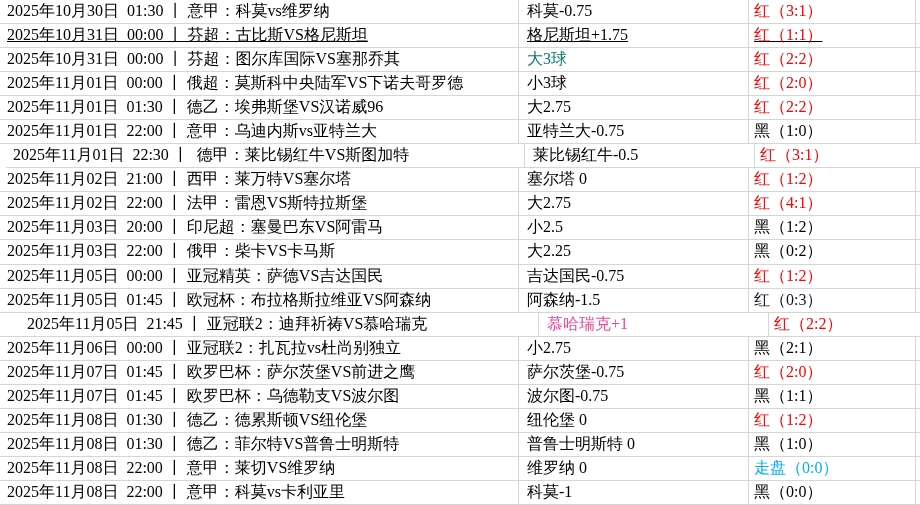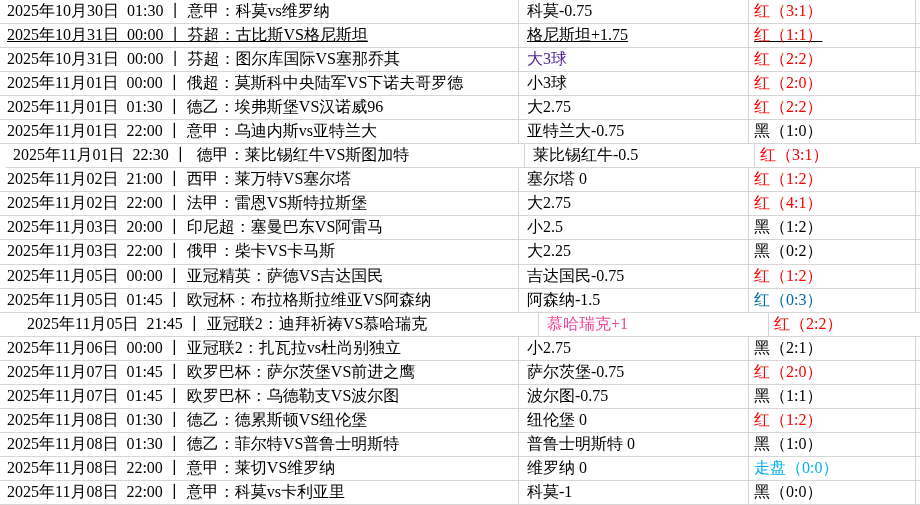--- a/index.html
+++ b/index.html
@@ -46,21 +46,21 @@
       <div class="cell gap"></div>
     </div>
     <div class="row" style="border-bottom-color: rgb(214, 214, 214); text-decoration: underline;">
       <div class="cell info" style="color: rgb(0, 0, 0); border-right-color: rgb(214, 214, 214);">2025年10月31日  00:00 丨 芬超：古比斯VS格尼斯坦</div>
       <div class="cell handicap" style="color: rgb(0, 0, 0); border-right-color: rgb(214, 214, 214);">格尼斯坦+1.75</div>
       <div class="cell result" style="color: rgb(254, 0, 0); border-right-color: rgb(214, 214, 214);">红（1:1）</div>
       <div class="cell gap"></div>
     </div>
     <div class="row" style="border-bottom-color: rgb(214, 214, 214);">
       <div class="cell info" style="color: rgb(0, 0, 0); border-right-color: rgb(214, 214, 214);">2025年10月31日  00:00 丨 芬超：图尔库国际VS塞那乔其</div>
-      <div class="cell handicap" style="color: #4c1d95; border-right-color: rgb(214, 214, 214);">大3球</div>
+      <div class="cell handicap" style="color: #0f766e; border-right-color: rgb(214, 214, 214);">大3球</div>
       <div class="cell result" style="color: rgb(254, 0, 0); border-right-color: rgb(214, 214, 214);">红（2:2）</div>
       <div class="cell gap"></div>
     </div>
     <div class="row" style="border-bottom-color: rgb(214, 214, 214);">
       <div class="cell info" style="color: rgb(0, 0, 0); border-right-color: rgb(214, 214, 214);">2025年11月01日  00:00 丨 俄超：莫斯科中央陆军VS下诺夫哥罗德</div>
       <div class="cell handicap" style="color: rgb(0, 0, 0); border-right-color: rgb(214, 214, 214);">小3球</div>
       <div class="cell result" style="color: rgb(254, 0, 0); border-right-color: rgb(214, 214, 214);">红（2:0）</div>
       <div class="cell gap"></div>
     </div>
     <div class="row" style="border-bottom-color: rgb(214, 214, 214);">
@@ -107,21 +107,21 @@
     </div>
     <div class="row" style="border-bottom-color: rgb(214, 214, 214);">
       <div class="cell info" style="color: rgb(0, 0, 0); border-right-color: rgb(214, 214, 214);">2025年11月05日  00:00 丨 亚冠精英：萨德VS吉达国民</div>
       <div class="cell handicap" style="color: rgb(0, 0, 0); border-right-color: rgb(214, 214, 214);">吉达国民-0.75</div>
       <div class="cell result" style="color: rgb(254, 0, 0); border-right-color: rgb(214, 214, 214);">红（1:2）</div>
       <div class="cell gap"></div>
     </div>
     <div class="row" style="border-bottom-color: rgb(214, 214, 214);">
       <div class="cell info" style="color: rgb(0, 0, 0); border-right-color: rgb(214, 214, 214);">2025年11月05日  01:45 丨 欧冠杯：布拉格斯拉维亚VS阿森纳</div>
       <div class="cell handicap" style="color: rgb(0, 0, 0); border-right-color: rgb(214, 214, 214);">阿森纳-1.5</div>
-      <div class="cell result" style="color: #0369a1; border-right-color: rgb(214, 214, 214); text-align: right;">红（0:3）</div>
+      <div class="cell result" style="color: #0f172a; border-right-color: rgb(214, 214, 214); text-align: right;">红（0:3）</div>
       <div class="cell gap"></div>
     </div>
     <div class="row" style="border-bottom-color: rgb(214, 214, 214); padding-left: 20px;">
       <div class="cell info" style="color: rgb(0, 0, 0); border-right-color: rgb(214, 214, 214);">2025年11月05日  21:45 丨 亚冠联2：迪拜祈祷VS慕哈瑞克</div>
       <div class="cell handicap" style="color: #ec4899; border-right-color: rgb(214, 214, 214);">慕哈瑞克+1</div>
       <div class="cell result" style="color: rgb(254, 0, 0); border-right-color: rgb(214, 214, 214);">红（2:2）</div>
       <div class="cell gap"></div>
     </div>
     <div class="row" style="border-bottom-color: rgb(214, 214, 214);">
       <div class="cell info" style="color: rgb(0, 0, 0); border-right-color: rgb(214, 214, 214);">2025年11月06日  00:00 丨 亚冠联2：扎瓦拉vs杜尚别独立</div>

